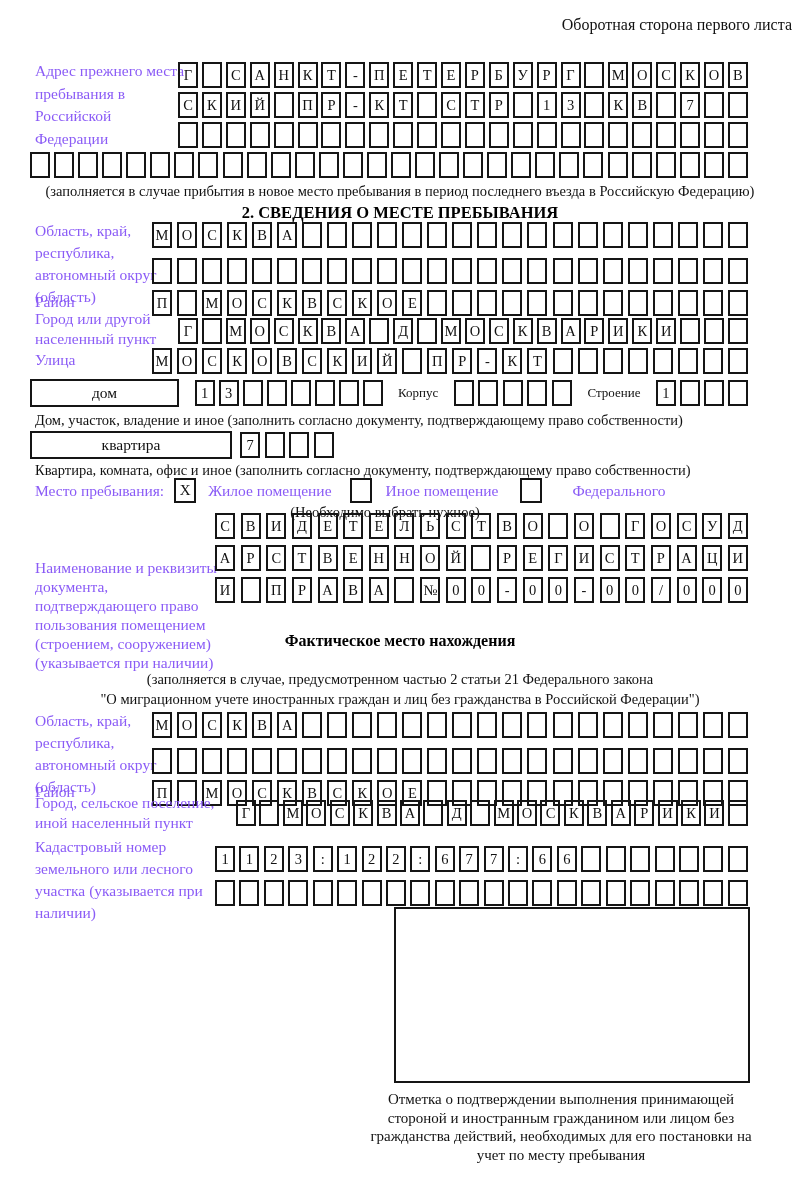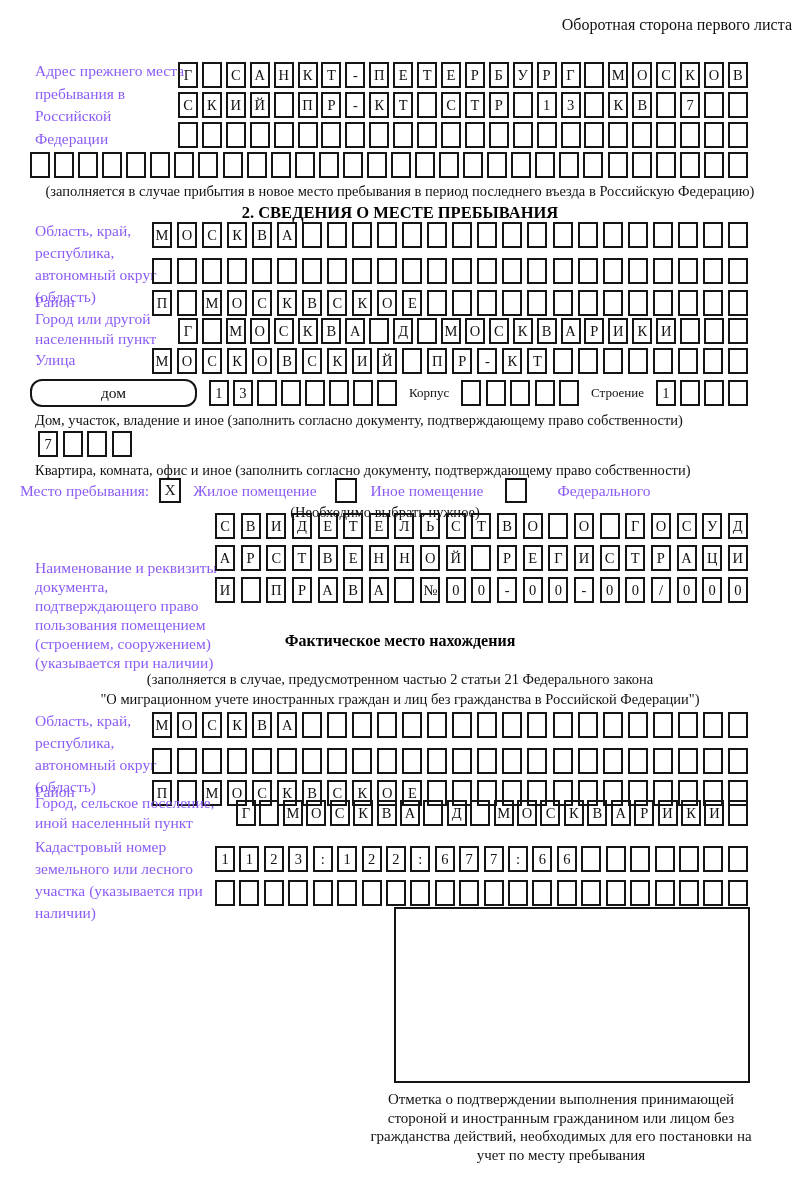--- a/index.html
+++ b/index.html
@@ -49,31 +49,31 @@
   .region-r0      { left:152px; top:222px; width:596px; }
   .region-r1      { left:152px; top:258px; width:596px; }
   .district-label { left:35px; top:291px; }
   .district-r     { left:152px; top:290px; width:596px; }
   .city-label     { left:35px; top:309px; width:152px; line-height:19.5px; }
   .city-r         { left:178px; top:318px; width:570px; }
   .street-label   { left:35px; top:349px; }
   .street-r       { left:152px; top:348px; width:596px; }
 
   .house-row { left:30px; top:379px; width:718px; display:flex; align-items:center; justify-content:space-between; }
-  .house-box { width:167px;border-radius:12px; }
+  .house-box { width:149px; }
   .w188 { width:188px; } .w118 { width:118px; } .w92 { width:92px; } .w94 { width:94px; }
   .inline-lbl { font-size:13px; }
   .house-note { left:35px; top:411px; }
 
   .apt-row { left:30px; top:431px; display:flex; align-items:center; }
   .apt-box { width:202px; }
   .apt-cells { margin-left:8px; }
   .apt-note { left:35px; top:461px; }
 
-  .stay-row { left:20px; top:478px; display:flex; align-items:center; }
+  .stay-row { left:35px; top:478px; display:flex; align-items:center; }
   .stay-label { margin-right:10px; }
   .opt1 { margin-left:12px; margin-right:18px; }
   .opt2 { margin-left:14px; margin-right:22px; }
   .opt3 { margin-left:30px; }
   .stay-note { left:30px; top:503px; width:710px; }
 
   .doc-label { left:35px; top:514px; width:184px; line-height:19px;margin-top:44px; }
   .doc-r0 { left:215px; top:513px; width:533px; }
   .doc-r1 { left:215px; top:545px; width:533px; }
   .doc-r2 { left:215px; top:577px; width:533px; }
@@ -381,20 +381,21 @@
     <div class="cellrow w92">
         <span class="cell">1</span>
         <span class="cell"></span>
         <span class="cell"></span>
         <span class="cell"></span>
       </div>
   </div>
   <div class="abs note house-note">Дом, участок, владение и иное (заполнить согласно документу, подтверждающему право собственности)</div>
 
   <div class="abs apt-row">
+    <div class="big-box apt-box">квартира</div>
     <div class="cellrow w94 apt-cells">
         <span class="cell">7</span>
         <span class="cell"></span>
         <span class="cell"></span>
         <span class="cell"></span>
       </div>
   </div>
   <div class="abs note apt-note">Квартира, комната, офис и иное (заполнить согласно документу, подтверждающему право собственности)</div>
 
   <div class="abs stay-row">

